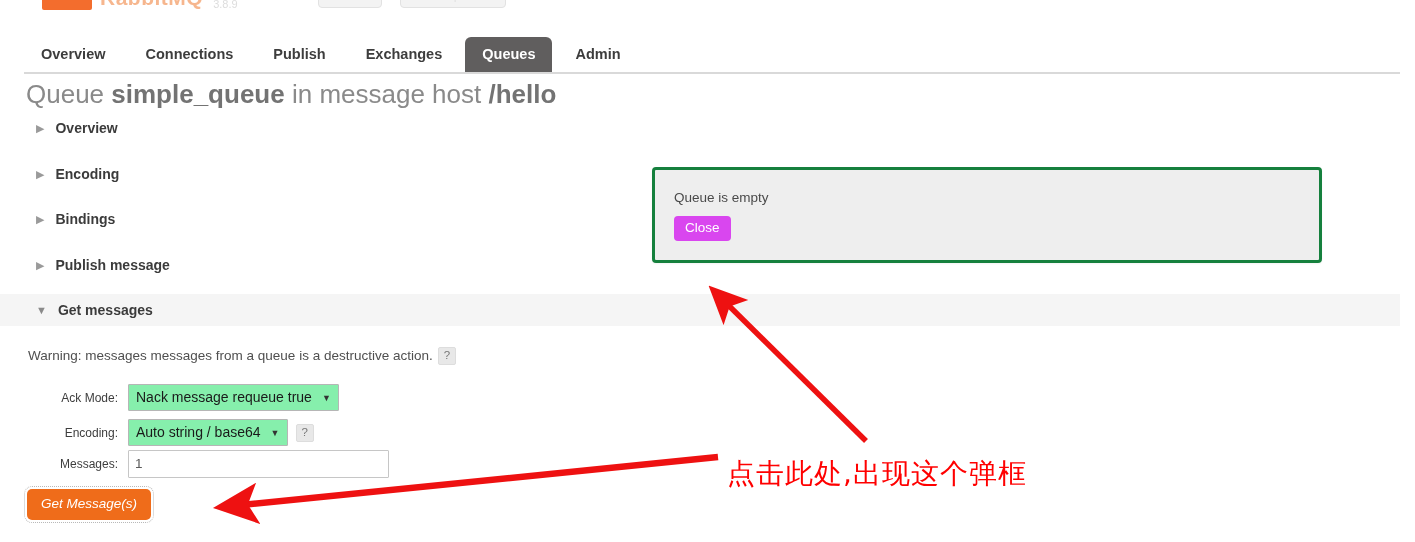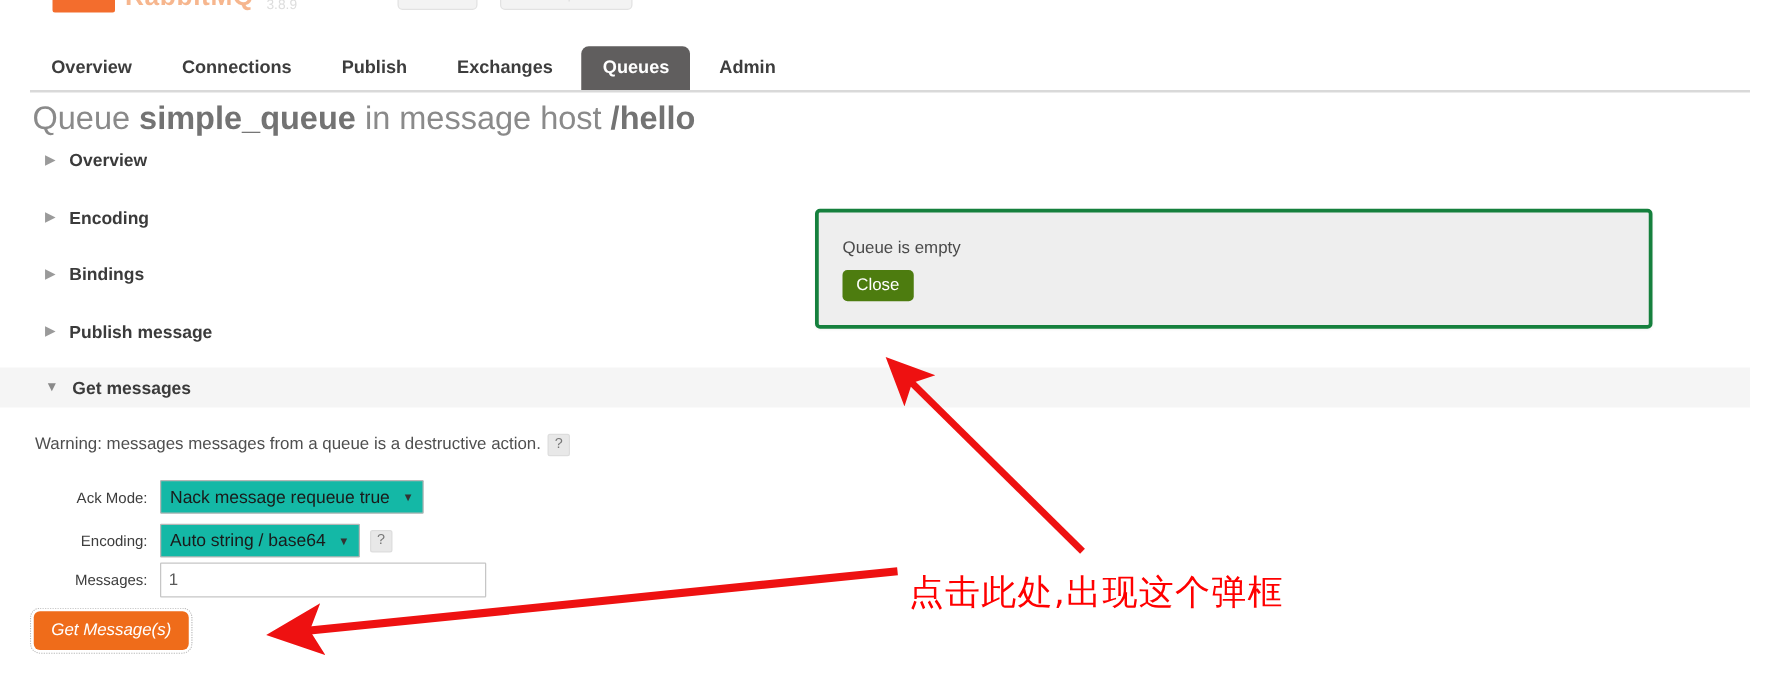--- a/index.html
+++ b/index.html
@@ -60,41 +60,41 @@
   
   .popup{
     position:absolute;left:652px;top:167px;width:664px;height:90px;
     background:#eeeeee;border:3px solid #15803d;border-radius:4px;
     box-shadow:0 1px 2px rgba(0,0,0,.05);
     text-decoration:underline;
   }
   .popup-msg{position:absolute;left:19px;top:20px;font-size:13.5px;color:#4a4a4a;}
   .popup-close{
     position:absolute;left:19px;top:46px;
-    background:#4d7c0f;color:#fff;border:none;border-radius:4px;
+    background:#d946ef;color:#fff;border:none;border-radius:4px;
     font-family:inherit;font-size:13.5px;font-weight:normal;
     padding:5px 11px 6px 11px;cursor:pointer;line-height:1;
   }
 
   
   .warning{position:absolute;left:28px;top:347px;font-size:13.5px;color:#4f4f4f;white-space:nowrap;}
   .qmark{
     display:inline-block;background:#e8e8e8;border:1px solid #dddddd;
     color:#777;font-size:11.5px;line-height:13px;
     padding:1px 5px 2px 5px;margin-left:5px;border-radius:2px;cursor:pointer;
     vertical-align:1px;
   }
 
   .form-row{position:absolute;display:flex;align-items:center;}
   .r-ack{left:36px;top:384px;}
   .r-enc{left:36px;top:419px;}
   .r-msg{left:36px;top:450px;}
   .f-label{font-size:12px;color:#3d3d3d;width:82px;text-align:right;margin-right:10px;white-space:nowrap;}
   .f-select{
-    position:relative;border:1px solid #b6b6b6;background:#14b8a6;
+    position:relative;border:1px solid #b6b6b6;background:#86efac;
     font-size:14px;color:#1a1a1a;padding:4px 26px 5px 7px;
     border-radius:1px;cursor:pointer;white-space:nowrap;line-height:16px;
   }
   .f-select .caret{position:absolute;right:7px;top:50%;transform:translateY(-50%);font-size:9px;color:#333;}
   .f-input{
     border:1px solid #c6c6c6;background:#fff;border-radius:1px;
     width:247px;height:20px;padding:3px 6px;font-family:inherit;
     font-size:13.5px;color:#5a5a5a;line-height:20px;
   }
   .get-btn{

